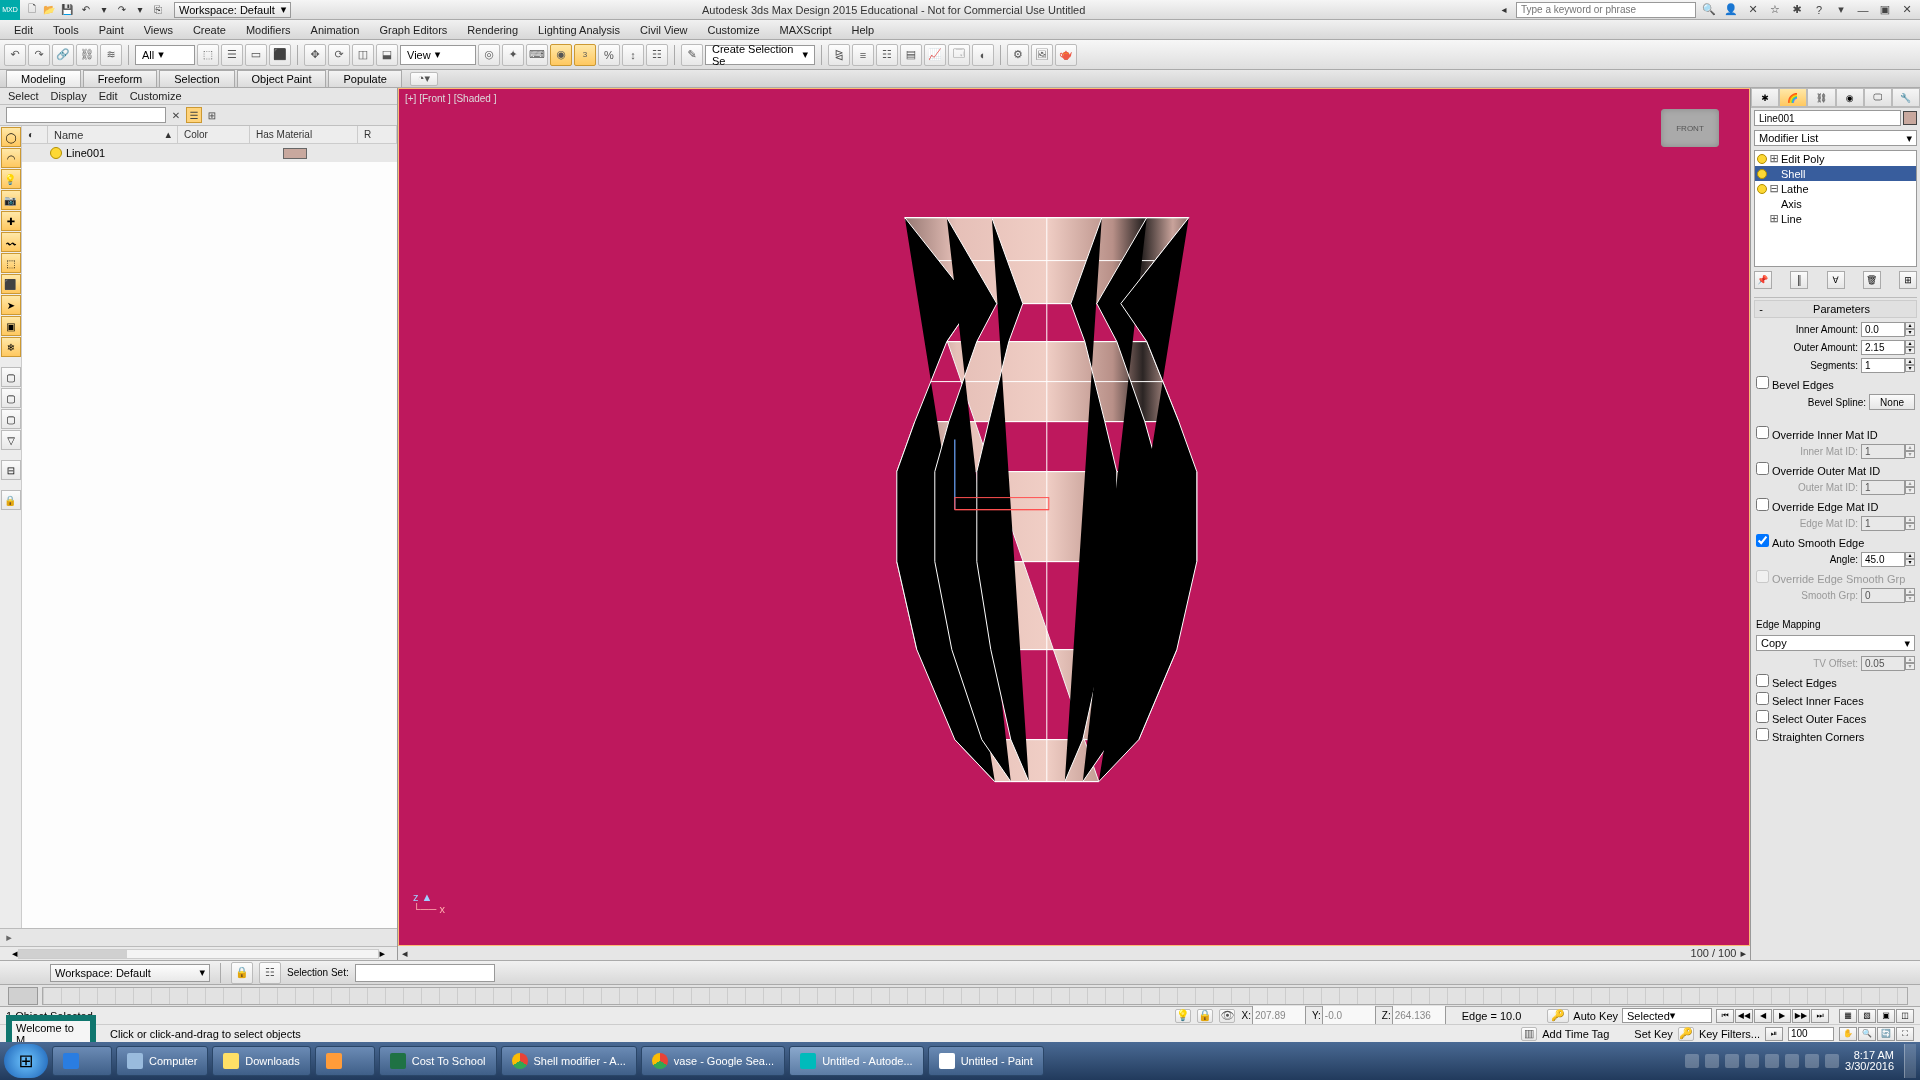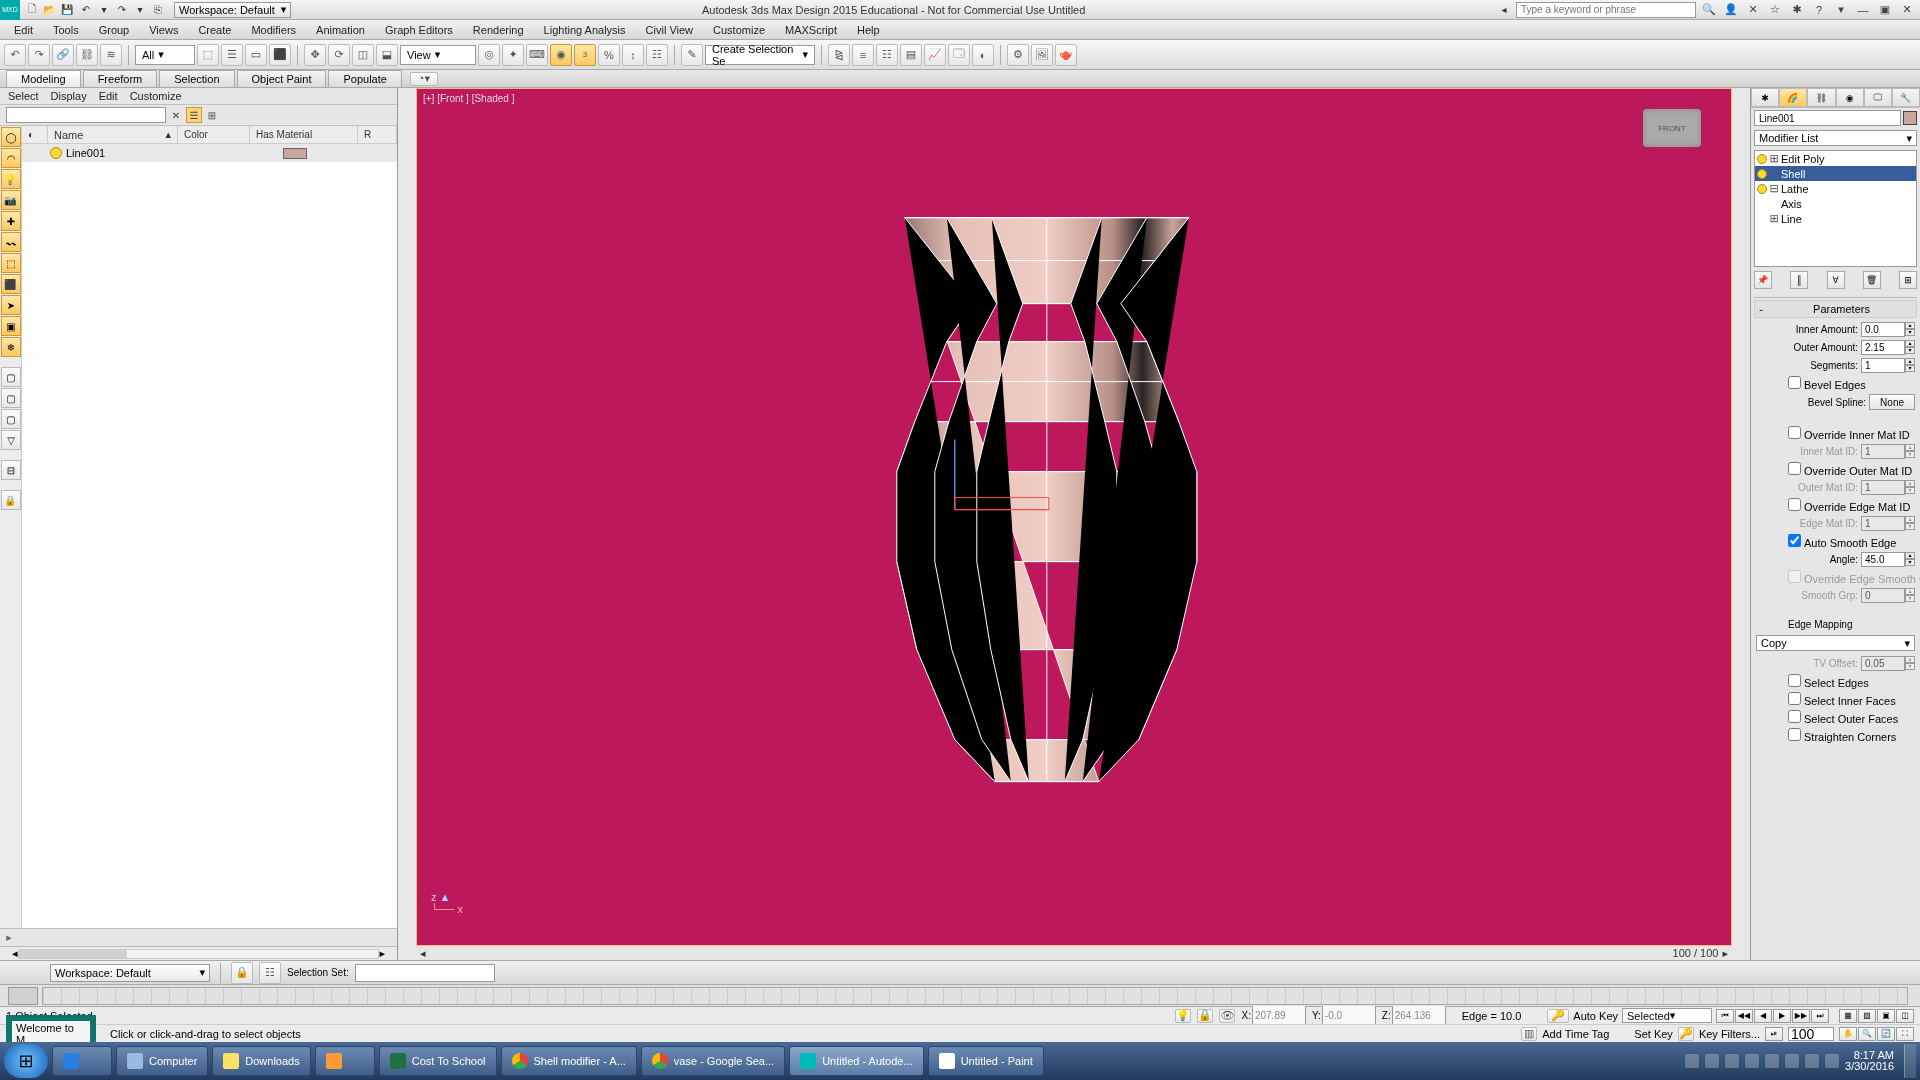--- a/index.html
+++ b/index.html
@@ -29,21 +29,21 @@
 .combo { height:20px; border:1px solid #999; background:#fff; font-size:10px; padding:0 6px; display:flex; align-items:center; gap:4px; cursor:pointer; }
 
 
 .ribbon-tabs { height:18px; background:linear-gradient(#e8e8e8,#d2d2d2); display:flex; align-items:center; border-bottom:1px solid #aaa; }
 .rtab { padding:2px 14px; font-size:11px; border:1px solid #aaa; border-bottom:none; background:linear-gradient(#f4f4f4,#dcdcdc); margin-left:2px; cursor:pointer; }
 .rtab:first-child { margin-left:6px; background:linear-gradient(#fefefe,#e9e9e9); }
 .subribbon { height:18px; background:linear-gradient(#f0f0f0,#d8d8d8); display:flex; align-items:center; padding-left:6px; border-bottom:1px solid #bbb; }
 .subtab { padding:1px 10px; font-size:10px; border:1px solid #aaa; background:#eee; cursor:pointer; }
 
 
-.main { flex:1; display:flex; overflow:hidden;gap:18px; }
+.main { flex:1; display:flex; overflow:hidden; }
 
 
 .left-panel { width:398px; background:#e6e6e6; display:flex; flex-direction:column; border-right:1px solid #999; }
 .left-top { display:flex; gap:12px; padding:2px 8px; border-bottom:1px solid #c0c0c0; }
 .ltop-item { font-size:11px; color:#222; cursor:pointer; }
 .left-search { display:flex; align-items:center; gap:2px; padding:2px 6px; border-bottom:1px solid #c0c0c0; }
 .left-search input { flex:1; max-width:160px; height:16px; border:1px solid #999; background:#fff; font-size:10px; padding:0 4px; }
 .mini-btn { width:16px; height:16px; display:flex; align-items:center; justify-content:center; font-size:10px; color:#444; cursor:pointer; border:1px solid transparent; }
 .mini-btn.active { background:#ffd37a; border-color:#cc9933; }
 .left-body { flex:1; display:flex; overflow:hidden; }
@@ -92,21 +92,21 @@
 .ms-exp { width:10px; text-align:center; color:#555; }
 .ms-sub { padding-left:26px; }
 .mod-btns { display:flex; margin:2px 3px; gap:3px; justify-content:space-between; }
 .mod-btns .mb { width:18px; height:18px; border:1px solid #aaa; background:linear-gradient(#fbfbfb,#e6e6e6); font-size:9px; display:flex; align-items:center; justify-content:center; cursor:pointer; }
 .rollout { margin:6px 3px 0; border-top:1px solid #bbb; padding-top:2px; }
 .rollout-header { text-align:center; font-size:10px; padding:2px 0; background:#e0e0e0; border:1px solid #ccc; display:flex; align-items:center; cursor:pointer; }
 .rollout-header .dash { width:12px; text-align:center; }
 .rollout-header .txt { flex:1; text-align:center; }
 .rollout-body { padding:4px 2px; display:flex; flex-direction:column; gap:3px; }
 .prow { display:flex; align-items:center; gap:3px; }
-.prow label { flex:1; text-align:right; font-size:10px;margin-left:32px; }
+.prow label { flex:1; text-align:right; font-size:10px; }
 .prow label.left { text-align:left; flex:none; }
 .prow .spin { display:flex; }
 .prow input[type=text] { width:44px; height:15px; border:1px solid #999; font-size:10px; padding:0 3px; }
 .prow .sarrows { width:10px; display:flex; flex-direction:column; }
 .prow .sarrows div { height:7px; border:1px solid #999; background:#eee; font-size:6px; line-height:5px; text-align:center; cursor:pointer; }
 .prow input[type=checkbox] { margin-right:3px; }
 .prow.disabled { color:#999; }
 .prow button { height:16px; border:1px solid #999; background:linear-gradient(#fbfbfb,#e6e6e6); font-size:10px; padding:0 10px; cursor:pointer; }
 .rp-combo { margin:2px 0; height:16px; border:1px solid #999; background:#fff; font-size:10px; padding:0 4px; display:flex; align-items:center; justify-content:space-between; cursor:pointer; }
 
@@ -129,21 +129,21 @@
 .coord input { width:54px; height:14px; border:1px solid #999; font-size:10px; padding:16px 2px; background:#f8f8f8; color:#888; }
 .status1 .right { margin-left:14px; display:flex; align-items:center; gap:4px; }
 .key-combo { width:90px; height:15px; border:1px solid #999; background:#fff; font-size:10px; padding:0 4px; display:flex; align-items:center; }
 .play { display:flex; gap:1px; }
 .pbtn { width:18px; height:14px; border:1px solid #999; background:linear-gradient(#fbfbfb,#e6e6e6); font-size:8px; display:flex; align-items:center; justify-content:center; cursor:pointer; }
 
 .status2 { height:18px; background:#ebebeb; border-top:1px solid #ccc; display:flex; align-items:center; padding:0 6px; gap:12px; font-size:10px; }
 .status2 .welcome { width:90px; border:6px solid #0f766e; padding:1px 4px; background:#f5f5f5; }
 .status2 .hint { margin-left:2px; }
 .status2 .right2 { margin-left:auto; display:flex; align-items:center; gap:5px; }
-.st-in { width:46px; height:14px; border:1px solid #999; font-size:14px; padding:0 2px; }
+.st-in { width:46px; height:14px; border:1px solid #999; font-size:10px; padding:0 2px; }
 
 
 .taskbar { height:38px; background:linear-gradient(#4a6a94,#213a5c); display:flex; align-items:center; padding:0 4px; gap:4px; }
 .start { width:44px; height:34px; border-radius:17px; background:radial-gradient(circle,#6fc6ff,#1a5fb4); display:flex; align-items:center; justify-content:center; font-size:18px; cursor:pointer; }
 .task { height:30px; min-width:60px; padding:0 10px; background:linear-gradient(#6b8bb5,#3f5f88); border:1px solid #2a4668; border-radius:3px; display:flex; align-items:center; gap:6px; color:#fff; font-size:11px; cursor:pointer; }
 .task.active { background:linear-gradient(#8aa8cc,#5c7ca5); }
 .task .tico { width:16px; height:16px; background:#fff; border-radius:2px; }
 .tray { margin-left:auto; display:flex; align-items:center; gap:6px; color:#fff; font-size:10px; }
 .tray .clk { text-align:right; line-height:11px; margin-right:4px; }
 .tray .ticon { width:14px; height:14px; background:rgba(255,255,255,.25); border-radius:2px; }
@@ -183,21 +183,21 @@
       <div class="wbtn">▾</div>
       <div class="wbtn">—</div>
       <div class="wbtn">▣</div>
       <div class="wbtn">✕</div>
     </div>
   </div>
 
   <div class="menubar">
     <div class="menu-item">Edit</div>
     <div class="menu-item">Tools</div>
-    <div class="menu-item">Group</div>
+    <div class="menu-item">Paint</div>
     <div class="menu-item">Views</div>
     <div class="menu-item">Create</div>
     <div class="menu-item">Modifiers</div>
     <div class="menu-item">Animation</div>
     <div class="menu-item">Graph Editors</div>
     <div class="menu-item">Rendering</div>
     <div class="menu-item">Lighting Analysis</div>
     <div class="menu-item">Civil View</div>
     <div class="menu-item">Customize</div>
     <div class="menu-item">MAXScript</div>

